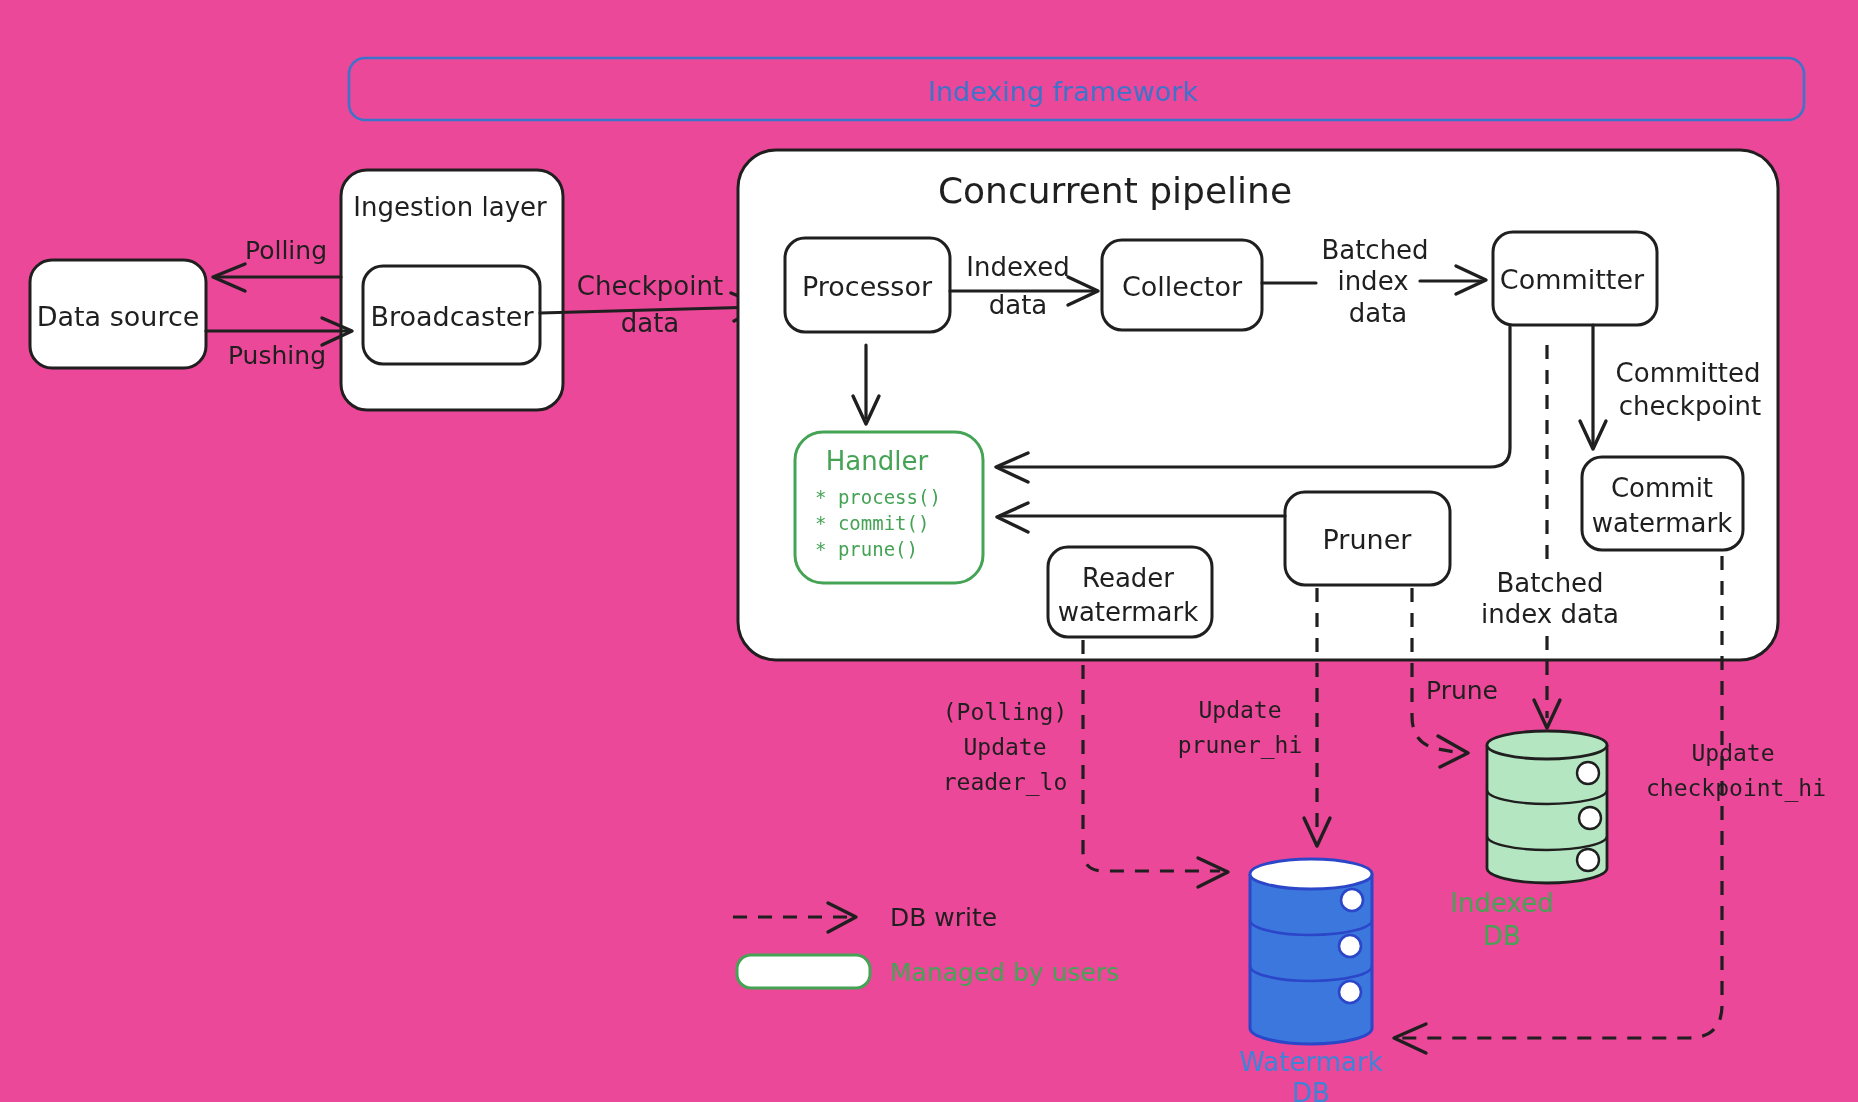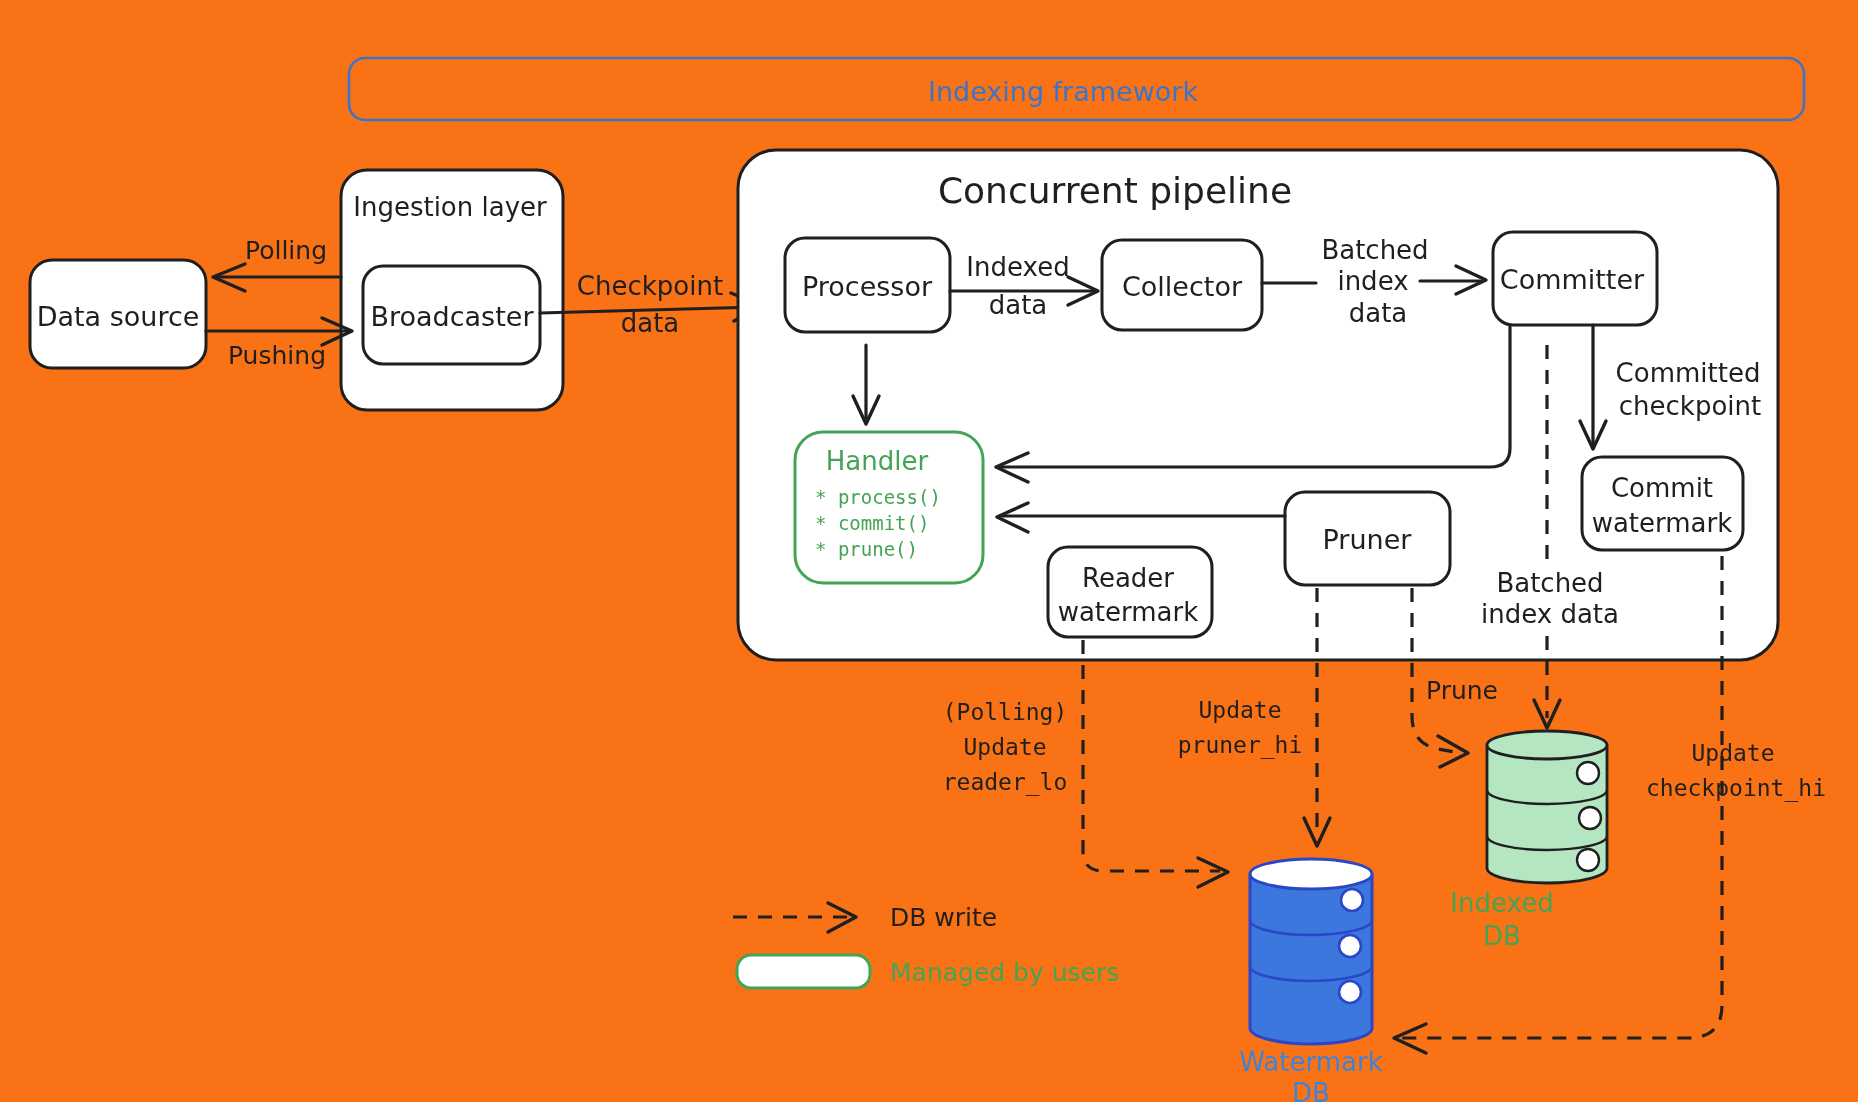--- a/index.html
+++ b/index.html
@@ -1,16 +1,16 @@
 <!DOCTYPE html>
 <html style="--ink: #1f1f1f; --blue: #3b74c9; --green: #45a355; --watermark-db-fill: #3b77dd; --watermark-db-stroke: #2b46c8; --watermark-db-label: #3f83d6; --indexed-db-fill: #b5e6c2;"><head>
 <meta charset="utf-8">
 <style>
   html,body{margin:0;padding:0;background:#ffffff;}
-  .stage{position:relative;width:1858px;height:1102px;background:#f97316;overflow:hidden;
+  .stage{position:relative;width:1858px;height:1102px;background:#ec4899;overflow:hidden;
          font-family:"DejaVu Sans", sans-serif;}
   svg{display:block}
   
   .ln{stroke:var(--ink);stroke-width:3.2;fill:none;stroke-linecap:round;stroke-linejoin:round;}
   .ln-dash{stroke:var(--ink);stroke-width:3.2;fill:none;stroke-linecap:butt;stroke-dasharray:14 11;}
   .head{stroke:var(--ink);stroke-width:3.4;fill:none;stroke-linecap:round;stroke-linejoin:round;}
   .node{fill:#ffffff;stroke:var(--ink);stroke-width:3;}
   .node-green{fill:#ffffff;stroke:var(--green);stroke-width:3;}
   .frame-blue{fill:none;stroke:var(--blue);stroke-width:2.6;}
   

